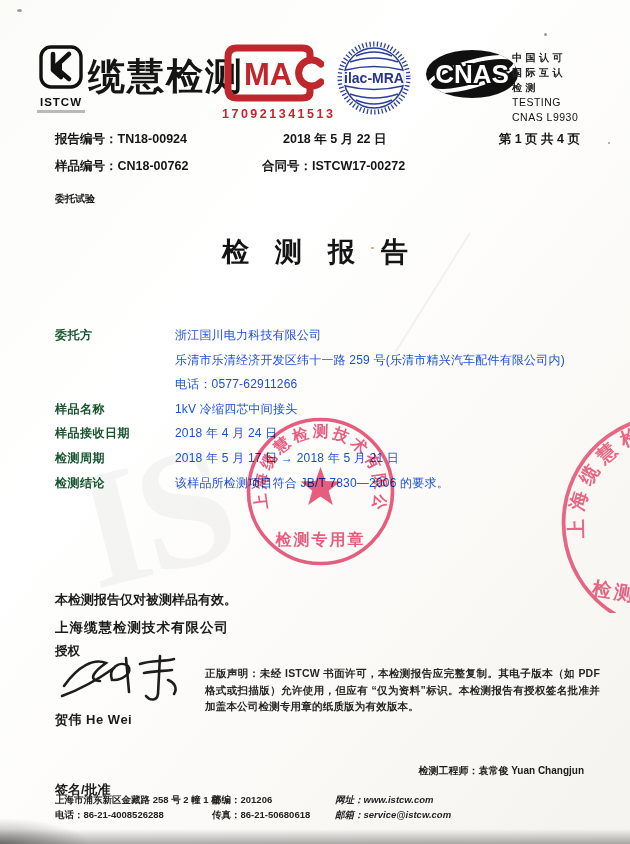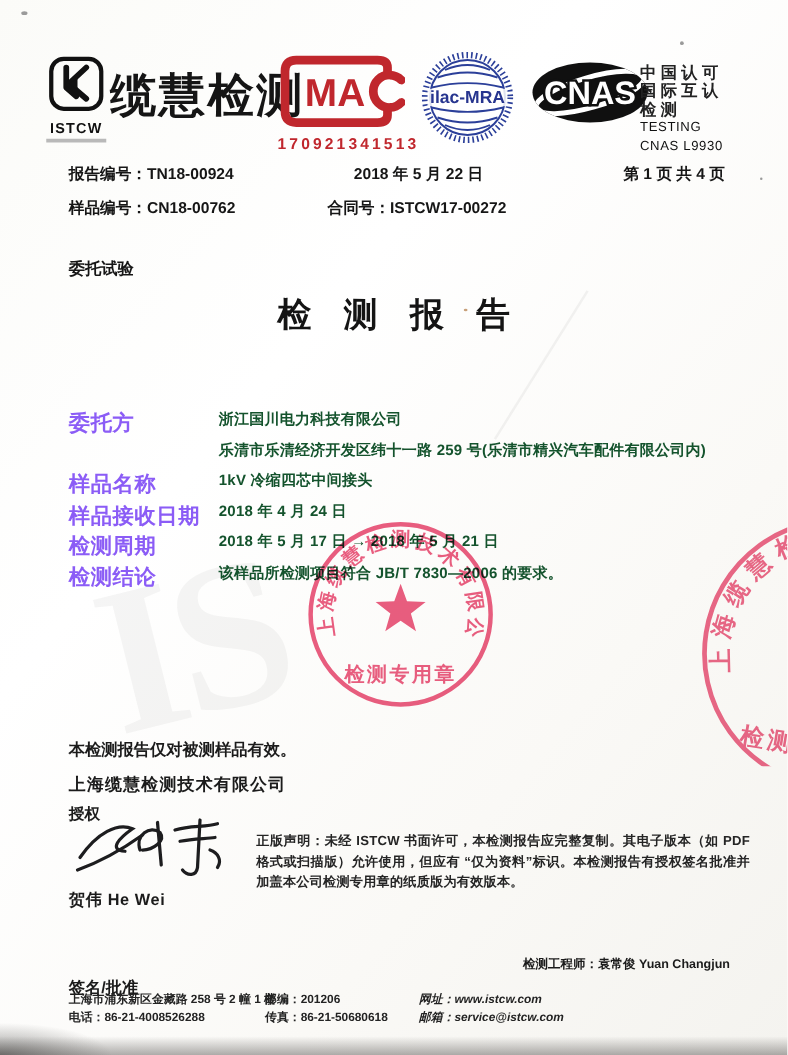--- a/index.html
+++ b/index.html
@@ -14,32 +14,32 @@
   
   .istcw-block{left:36px;top:44px;width:50px;text-align:center;}
   .istcw-word{font-size:11.5px;font-weight:800;letter-spacing:1px;color:#111;margin-top:2px;}
   .istcw-tag{width:48px;height:3px;background:#b9b9b9;margin:2px auto 0;}
   .brand-cn{left:88px;top:52px;font-size:37px;font-weight:900;letter-spacing:2px;color:#151515;font-family:"Liberation Sans",sans-serif;}
   .cma-block{left:222px;top:44px;width:104px;text-align:center;}
   .cma-num{font-size:12.5px;font-weight:800;letter-spacing:2.5px;color:#c0272d;margin-top:1px;}
   .ilac-block{left:336px;top:40px;}
   .cnas-block{left:424px;top:48px;}
   .accred{left:512px;top:50px;line-height:15px;}
-  .accred .cn{font-size:13px;letter-spacing:3.5px;font-weight:700;color:#222;}
+  .accred .cn{font-size:10px;letter-spacing:3.5px;font-weight:700;color:#222;}
   .accred .en{font-size:10.5px;font-weight:400;letter-spacing:.5px;color:#111;}
   
   .meta{font-size:12.5px;font-weight:700;color:#161616;white-space:nowrap;}
   
   .report-title{left:0;top:234px;width:100%;text-align:center;font-size:27px;font-weight:700;
     letter-spacing:26px;text-indent:26px;color:#141414;font-family:"Liberation Serif","DejaVu Serif",serif;}
   
   .fields{left:55px;top:327px;width:540px;}
   .frow{display:flex;height:24.6px;align-items:flex-start;}
-  .flabel{width:120px;flex:0 0 120px;font-size:17px;font-weight:700;color:#8b5cf6;letter-spacing:.5px;}
-  .fvalue{font-size:12px;font-weight:700;color:#14532d;white-space:nowrap;letter-spacing:.2px;}
+  .flabel{width:120px;flex:0 0 120px;font-size:12px;font-weight:700;color:#14532d;letter-spacing:.5px;}
+  .fvalue{font-size:12px;font-weight:400;color:#1d4ed8;white-space:nowrap;letter-spacing:.2px;}
   
   .validity{left:55px;top:591px;font-size:13px;font-weight:700;}
   .company{left:55px;top:619px;font-size:13.5px;font-weight:700;letter-spacing:1px;}
   .authorize{left:55px;top:643px;font-size:12.5px;font-weight:700;}
   .signature{left:56px;top:650px;}
   .signer-name{left:55px;top:711px;font-size:13px;font-weight:700;letter-spacing:.5px;}
   .signer-role{left:55px;top:741px;font-size:13px;font-weight:700;margin-top:40px;}
   .disclaimer{left:205px;top:665px;width:395px;font-size:10.5px;line-height:16.5px;font-weight:600;
     color:#252525;text-align:justify;letter-spacing:.2px;}
   .engineer{right:46px;top:764px;font-size:10px;font-weight:700;}
@@ -133,32 +133,36 @@
 </div>
 <div class="abs meta z1" style="left:283px;top:131px;">2018 年 5 月 22 日</div>
 <div class="abs meta z1" style="right:50px;top:131px;text-align:right;">第 1 页 共 4 页</div>
 
 <div class="abs meta z1" style="left:55px;top:158px;">
   <span>样品编号：</span><span>CN18-00762</span>
 </div>
 <div class="abs meta z1" style="left:262px;top:158px;">
   <span>合同号：</span><span>ISTCW17-00272</span>
 </div>
-<div class="abs meta z1" style="left:55px;top:206px;font-size:13px;text-align:right;">委托试验</div>
+<div class="abs meta z1" style="left:55px;top:192px;font-size:10px;text-align:right;">委托试验</div>
 
 <div class="abs report-title z1">检测报告</div>
 
 <div class="abs fields z1">
   <div class="frow">
     <div class="flabel">委托方</div>
     <div class="fvalue">浙江国川电力科技有限公司</div>
   </div>
   <div class="frow">
     <div class="flabel"></div>
     <div class="fvalue">乐清市乐清经济开发区纬十一路 259 号(乐清市精兴汽车配件有限公司内)</div>
+  </div>
+  <div class="frow">
+    <div class="flabel"></div>
+    <div class="fvalue">电话：0577-62911266</div>
   </div>
   <div class="frow">
     <div class="flabel">样品名称</div>
     <div class="fvalue">1kV 冷缩四芯中间接头</div>
   </div>
   <div class="frow">
     <div class="flabel">样品接收日期</div>
     <div class="fvalue">2018 年 4 月 24 日</div>
   </div>
   <div class="frow">

